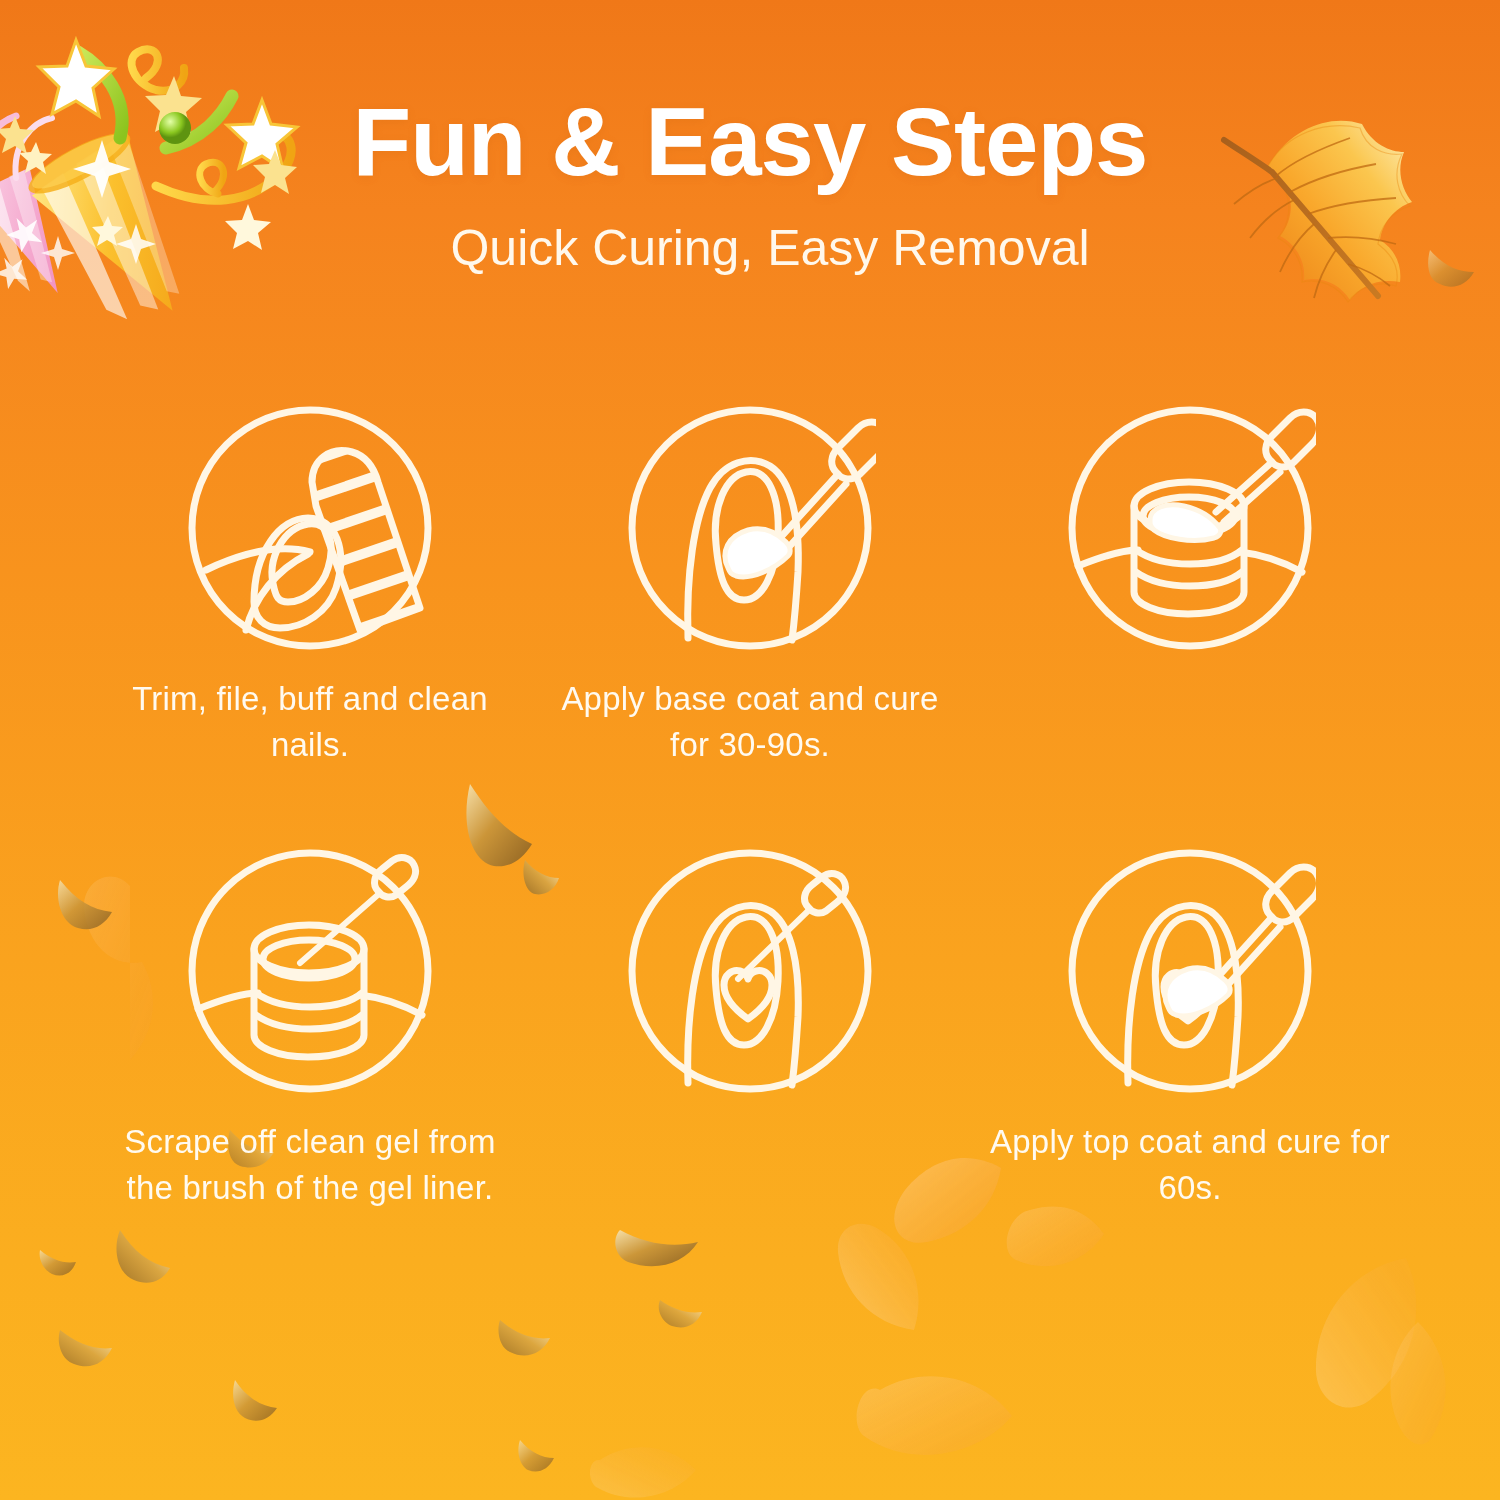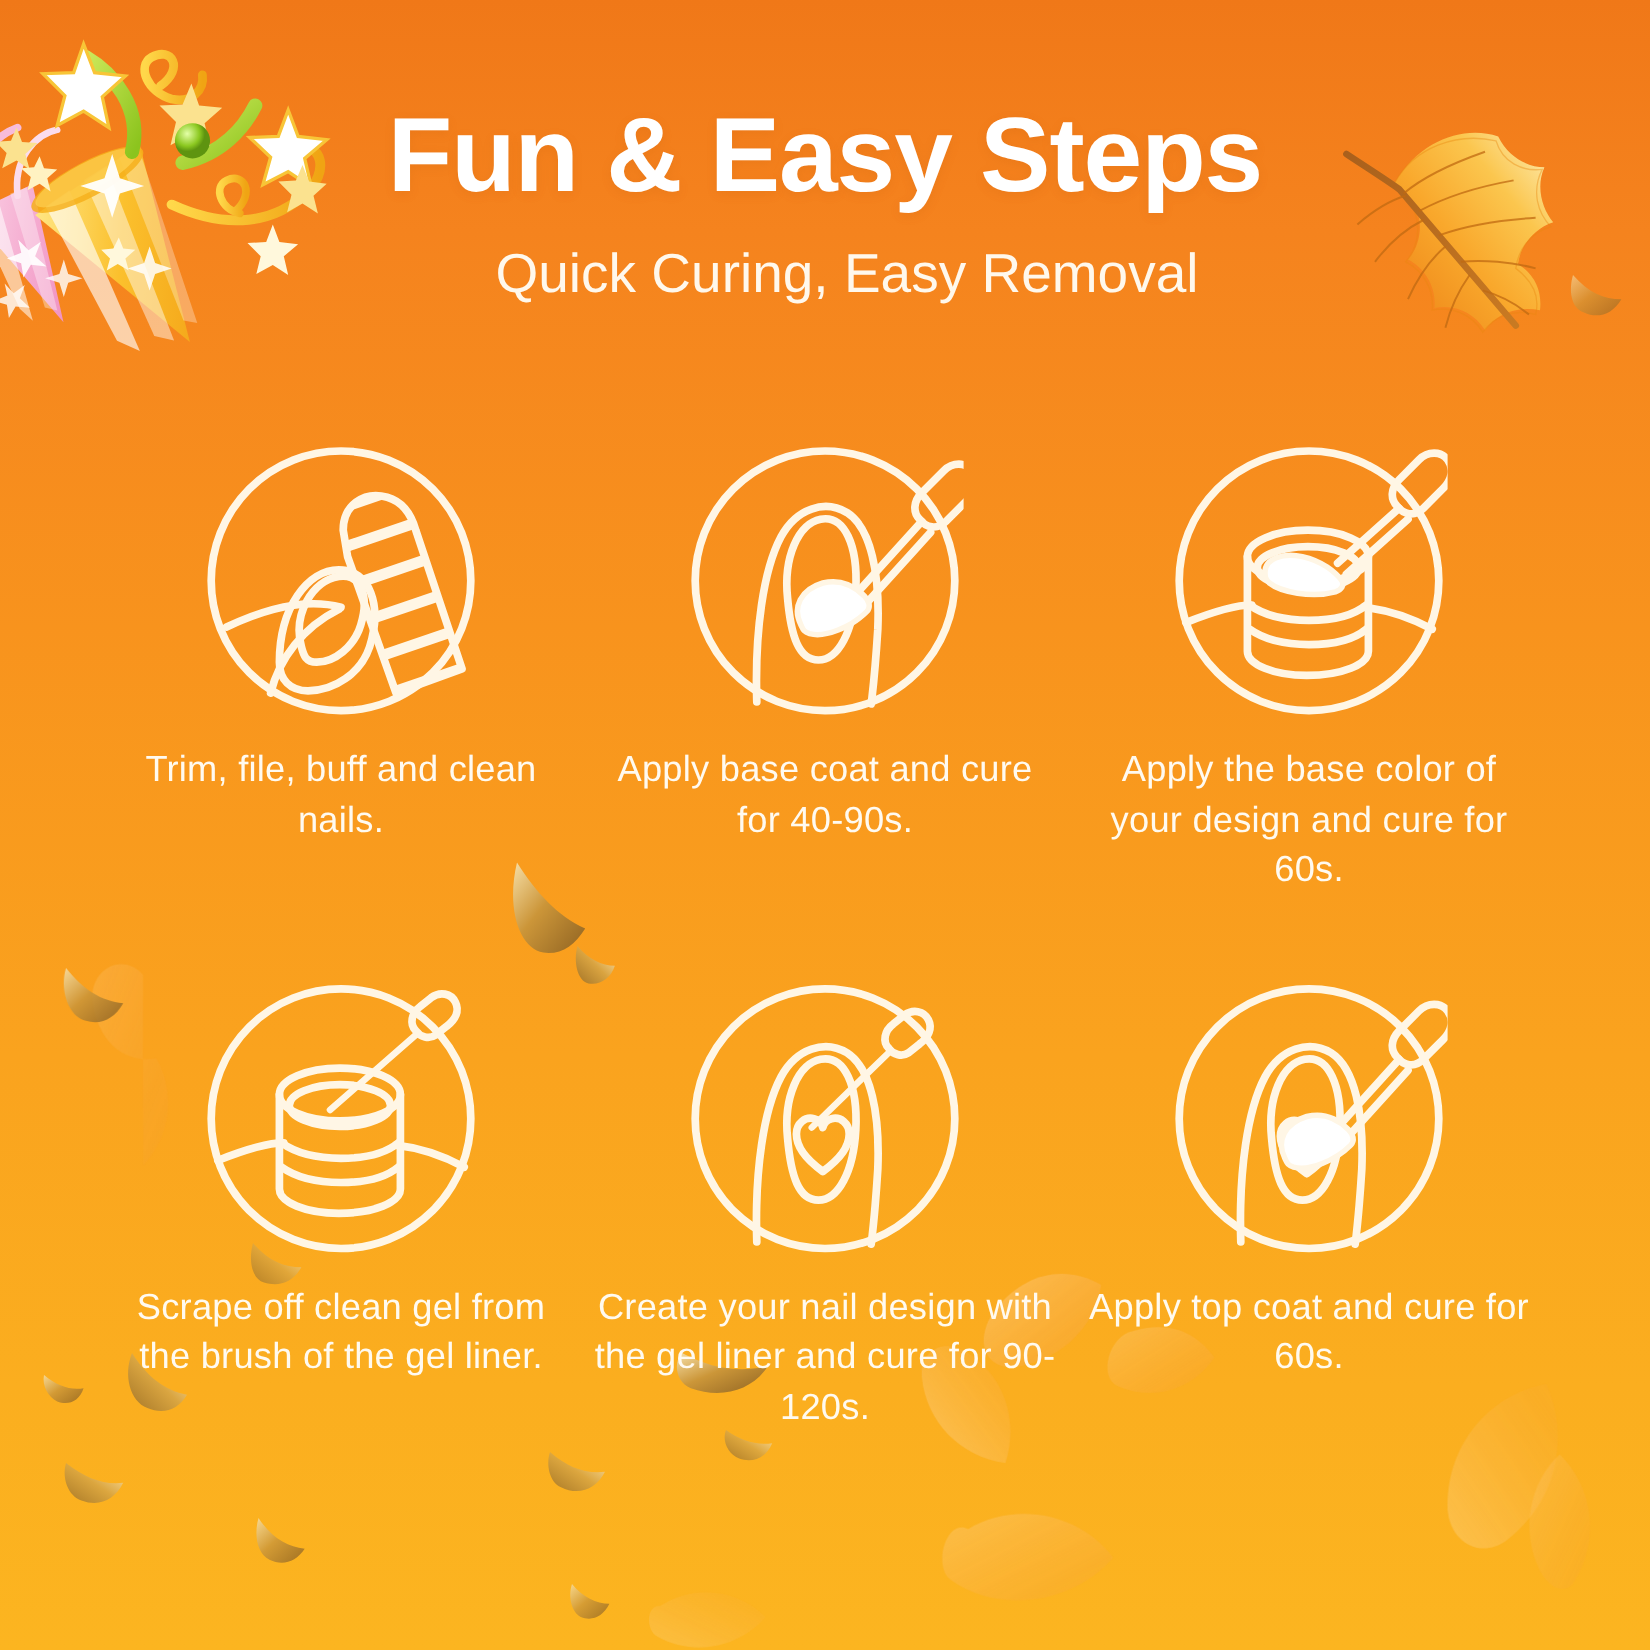--- a/index.html
+++ b/index.html
@@ -315,21 +315,21 @@
 
             <path d="M212 70 C206 64 206 54 214 46 L234 26 C242 18 254 18 260 26 C266 34 264 44 256 52 L236 72 C228 80 218 78 212 70 Z"></path>
           </g>
 
           <path d="M104 166 C96 150 104 134 124 128 C140 124 152 130 162 140
                    C166 144 168 150 164 154 C150 168 126 178 112 174 C106 172 106 170 104 166 Z" fill="#FFFFFF"></path>
           <path d="M104 166 C96 150 104 134 124 128 C140 124 152 130 162 140
                    C166 144 168 150 164 154 C150 168 126 178 112 174 C106 172 106 170 104 166 Z" fill="none" stroke="#FFF6E5" stroke-width="5" stroke-linejoin="round"></path>
         </svg>
       </span>
-      <div class="caption">Apply base coat and cure for 40-90s.</div>
+      <div class="caption">Apply base coat and cure for 30-90s.</div>
     </div>
 
     <div class="step">
       <span class="icon-wrap">
         <svg viewBox="0 0 252 252">
           <g fill="none" stroke="#FFF6E5" stroke-width="7" stroke-linecap="round" stroke-linejoin="round">
             <circle cx="126" cy="126" r="118"></circle>
 
             <path d="M14 164 C44 152 62 148 74 148"></path>
             <path d="M176 150 C194 152 216 158 238 170"></path>
@@ -345,21 +345,20 @@
             <path d="M160 120 L216 70"></path>
             <path d="M206 58 C200 52 200 42 208 34 L226 16 C234 8 246 8 252 16 C258 24 256 34 248 42 L230 60 C222 68 212 66 206 58 Z"></path>
           </g>
 
           <path d="M86 118 C86 106 102 100 120 104 C138 108 150 118 156 126
                    C158 130 156 134 150 136 C128 142 100 136 90 128 C86 124 86 122 86 118 Z" fill="#FFFFFF"></path>
           <path d="M86 118 C86 106 102 100 120 104 C138 108 150 118 156 126
                    C158 130 156 134 150 136 C128 142 100 136 90 128 C86 124 86 122 86 118 Z" fill="none" stroke="#FFF6E5" stroke-width="5" stroke-linejoin="round"></path>
         </svg>
       </span>
-      <div class="caption">Apply the base color of your design and cure for 60s.</div>
     </div>
 
     <div class="step">
       <span class="icon-wrap">
         <svg viewBox="0 0 252 252">
           <g fill="none" stroke="#FFF6E5" stroke-width="7" stroke-linecap="round" stroke-linejoin="round">
             <circle cx="126" cy="126" r="118"></circle>
             <path d="M14 164 C44 152 62 148 74 148"></path>
             <path d="M176 150 C194 152 216 158 238 170"></path>
 
@@ -388,21 +387,20 @@
             <path d="M92 144 C88 106 102 76 122 72 C144 68 156 96 154 136 C152 174 138 200 120 200 C102 200 95 178 92 144 Z"></path>
 
             <path d="M124 174 C110 164 100 152 100 140 C100 130 108 124 116 126 C120 127 123 130 124 134
                      C125 130 128 127 132 126 C140 124 148 130 148 140 C148 152 138 164 124 174 Z"></path>
 
             <path d="M114 134 L186 64" stroke-width="6"></path>
             <path d="M184 62 C178 56 180 46 188 40 L198 32 C206 26 216 28 220 36 C224 44 220 52 212 58 L202 66 C196 70 188 68 184 62 Z"></path>
           </g>
         </svg>
       </span>
-      <div class="caption wide">Create your nail design with the gel liner and cure for 90-120s.</div>
     </div>
 
     <div class="step">
       <span class="icon-wrap">
         <svg viewBox="0 0 252 252">
           <g fill="none" stroke="#FFF6E5" stroke-width="7" stroke-linecap="round" stroke-linejoin="round">
             <circle cx="126" cy="126" r="118"></circle>
             <path d="M64 238 C62 174 70 118 86 88 C100 62 126 54 146 66 C168 80 176 122 174 172 C172 204 170 224 168 240"></path>
             <path d="M92 144 C88 106 102 76 122 72 C144 68 156 96 154 136 C152 174 138 200 120 200 C102 200 95 178 92 144 Z"></path>
             <path d="M124 176 C110 166 100 154 100 142 C100 132 108 126 116 128 C120 129 123 132 124 136

